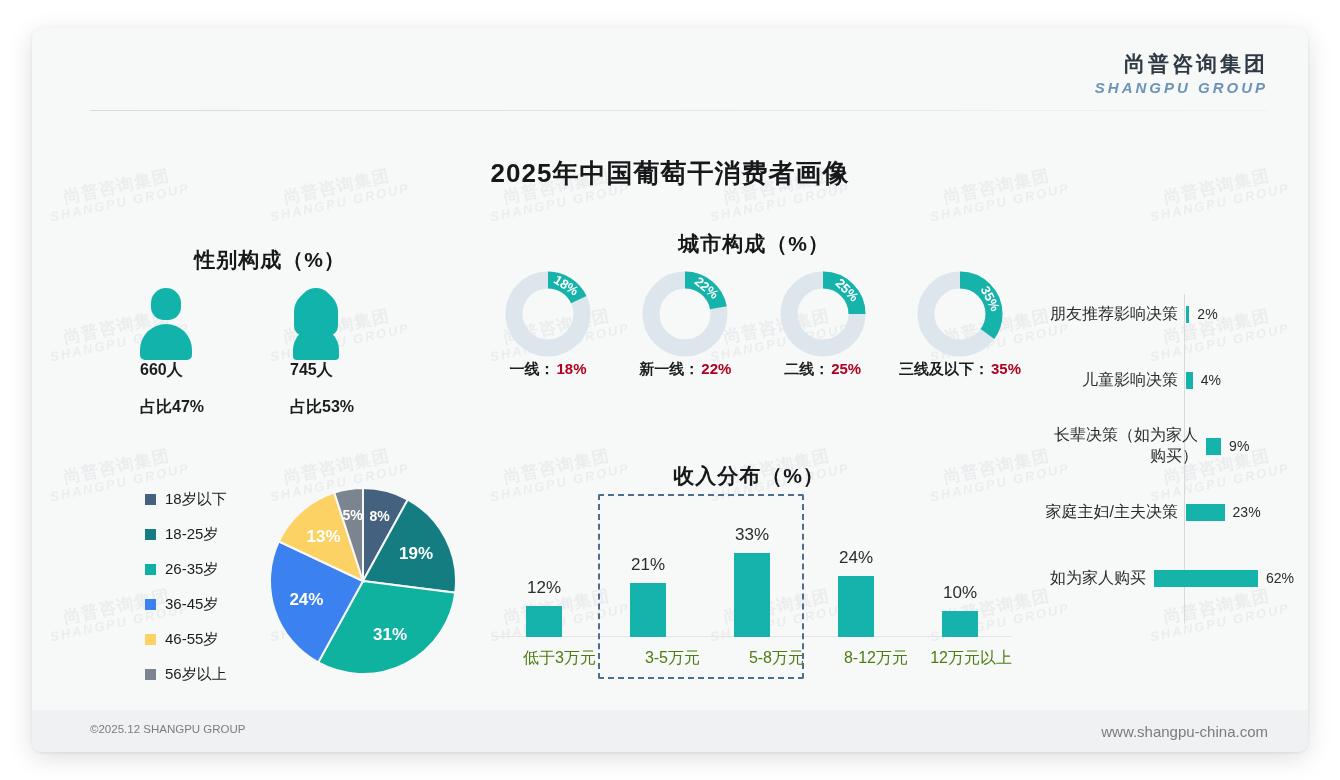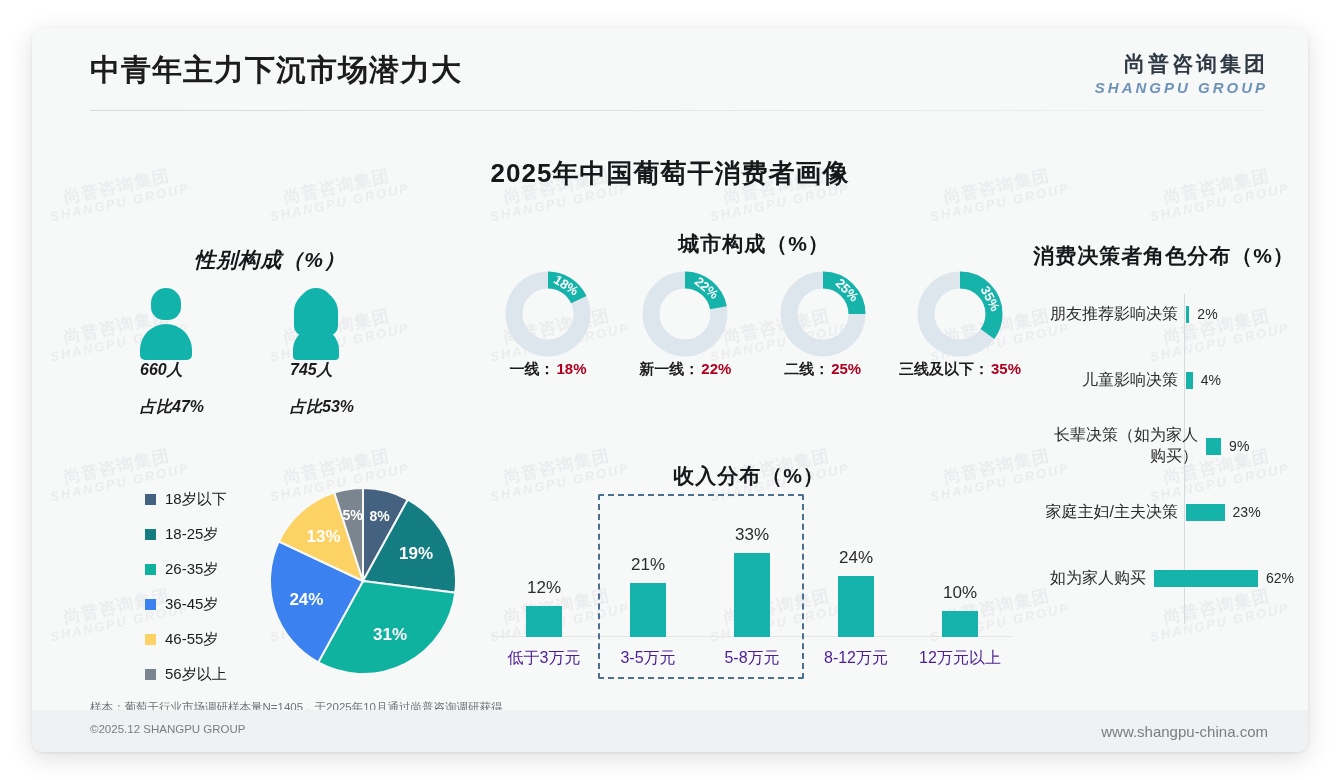--- a/index.html
+++ b/index.html
@@ -56,21 +56,21 @@
     color:#16181a; letter-spacing:1px; z-index:3;
   }
 
   
   .ptitle{
     position:absolute; font-size:21px; font-weight:bold; color:#16181a;
     letter-spacing:1px; z-index:3; white-space:nowrap;
   }
 
   
-  .gender{position:absolute;left:58px;top:212px;width:360px;height:160px;z-index:3;font-style:italic;}
+  .gender{position:absolute;left:58px;top:212px;width:360px;height:160px;z-index:3;}
   .gender .ptitle{left:0;top:6px;width:360px;text-align:center;}
   .g-item{position:absolute;top:48px;display:flex;align-items:center;flex-direction:column;}
   .g-item.male{left:38px;}
   .g-item.female{left:188px;}
   .person{width:56px;height:72px;position:relative;flex:0 0 auto;}
   .person .head{
     position:absolute;left:50%;top:0;transform:translateX(-50%);
     width:30px;height:32px;border-radius:15px 15px 13px 13px;background:#11b3ab;
   }
   .person .body{
@@ -106,21 +106,21 @@
   .donut-cap b{color:#b00020;margin-left:2px;}
 
   
   .income{position:absolute;left:452px;top:430px;width:530px;height:230px;z-index:3;}
   .income .ptitle{left:0;top:4px;width:530px;text-align:center;}
   .bar-area{position:absolute;left:8px;top:48px;width:520px;height:175px;}
   .baseline{position:absolute;left:0;right:0;bottom:44px;height:1px;background:#e3e5e6;}
   .bcol{position:absolute;bottom:0;width:104px;text-align:center;}
   .bval{position:absolute;left:0;width:104px;text-align:center;font-size:17px;color:#2c2c2c;}
   .brect{position:absolute;left:50%;transform:translateX(-50%);width:36px;background:#15b3ab;bottom:44px;}
-  .blab{position:absolute;bottom:12px;left:0;width:104px;text-align:center;font-size:16px;color:#4c1d95;white-space:nowrap;}
+  .blab{position:absolute;bottom:12px;left:0;width:104px;text-align:right;font-size:16px;color:#4d7c0f;white-space:nowrap;}
   .dashbox{position:absolute;border:2px dashed #4c6f8f;border-radius:2px;}
 
   
   .decision{position:absolute;left:1000px;top:212px;width:262px;height:400px;z-index:3;}
   .decision .ptitle{left:-18px;top:2px;width:300px;text-align:center;}
   .dec-area{position:absolute;left:0;top:54px;width:262px;height:330px;}
   .dec-axis{position:absolute;left:152px;top:0;bottom:0;width:1px;background:#d7dadd;}
   .dec-row{position:absolute;left:0;width:262px;height:40px;display:flex;align-items:center;}
   .dec-lab{width:146px;text-align:right;padding-right:8px;font-size:16px;color:#2c2c2c;line-height:1.3;}
   .dec-bar{height:17px;background:#16b3ab;flex:0 0 auto;}
@@ -257,21 +257,20 @@
         <span class="l1">尚普咨询集团</span>
         <span class="l2">SHANGPU GROUP</span>
       </div>
       <div class="wm" style="left: 1115px; top: 710px;">
         <span class="l1">尚普咨询集团</span>
         <span class="l2">SHANGPU GROUP</span>
       </div>
     </div>
 
   <div class="header">
-    <div class="main-title">中青年主力下沉市场潜力大</div>
     <div class="brand">
       <span class="cn">尚普咨询集团</span>
       <span class="en">SHANGPU GROUP</span>
     </div>
     <div class="header-rule"></div>
   </div>
 
   <div class="subtitle">2025年中国葡萄干消费者画像</div>
 
   <div class="gender">
@@ -397,21 +396,20 @@
         <div class="bcol" style="left: 416px; width: 104px; height: 175px;">
           <div class="bval" style="width: 104px; bottom: 77.5263px; position: absolute;">10%</div>
           <div class="brect" style="height: 25.5263px; background: rgb(21, 179, 171);"></div>
           <div class="blab" style="width: 104px;">12万元以上</div>
         </div>
         <div class="dashbox" style="left: 106px; width: 202px; top: -12px; height: 181px; border-color: rgb(76, 111, 143);"></div>
       </div>
   </div>
 
   <div class="decision">
-    <div class="ptitle">消费决策者角色分布（%）</div>
     <div class="dec-area" id="dec-area">
       <div class="dec-axis"></div>
     <div class="dec-row" style="top: 0px;">
           <div class="dec-lab">朋友推荐影响决策</div>
           <div class="dec-bar" style="width: 3.35484px; background: rgb(22, 179, 171);"></div>
           <div class="dec-val">2%</div>
         </div>
         <div class="dec-row" style="top: 66px;">
           <div class="dec-lab">儿童影响决策</div>
           <div class="dec-bar" style="width: 6.70968px; background: rgb(22, 179, 171);"></div>
@@ -428,20 +426,19 @@
           <div class="dec-val">23%</div>
         </div>
         <div class="dec-row" style="top: 264px;">
           <div class="dec-lab">如为家人购买</div>
           <div class="dec-bar" style="width: 104px; background: rgb(22, 179, 171);"></div>
           <div class="dec-val">62%</div>
         </div>
       </div>
   </div>
 
-  <div class="footnote">样本：葡萄干行业市场调研样本量N=1405，于2025年10月通过尚普咨询调研获得</div>
   <div class="foot-rule"></div>
   <div class="footer">
     <span class="fl">©2025.12 SHANGPU GROUP</span>
     <span class="fr">www.shangpu-china.com</span>
   </div>
 
 </div>
 
 </body></html>

